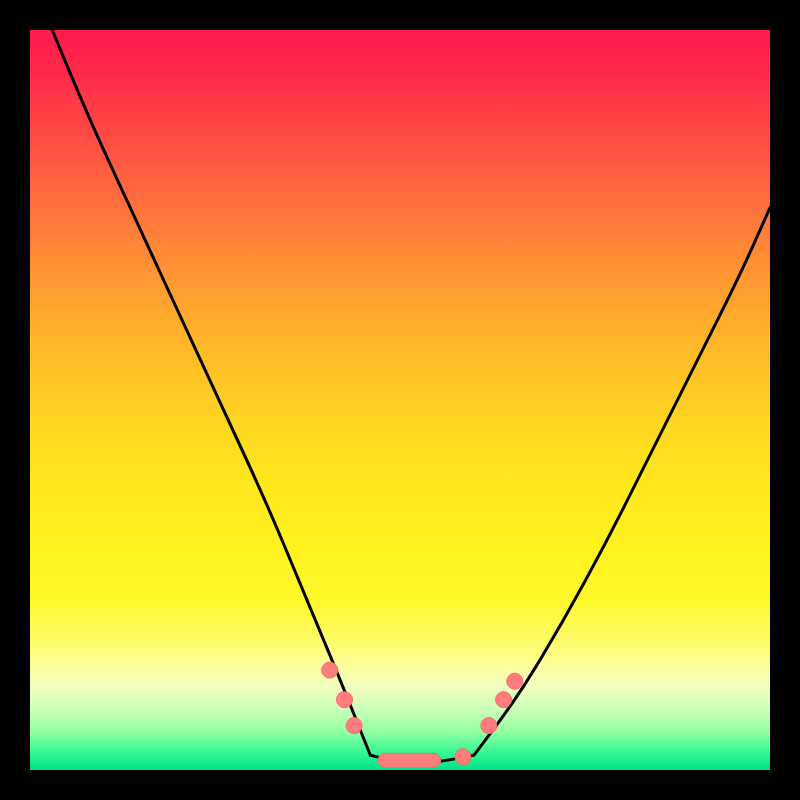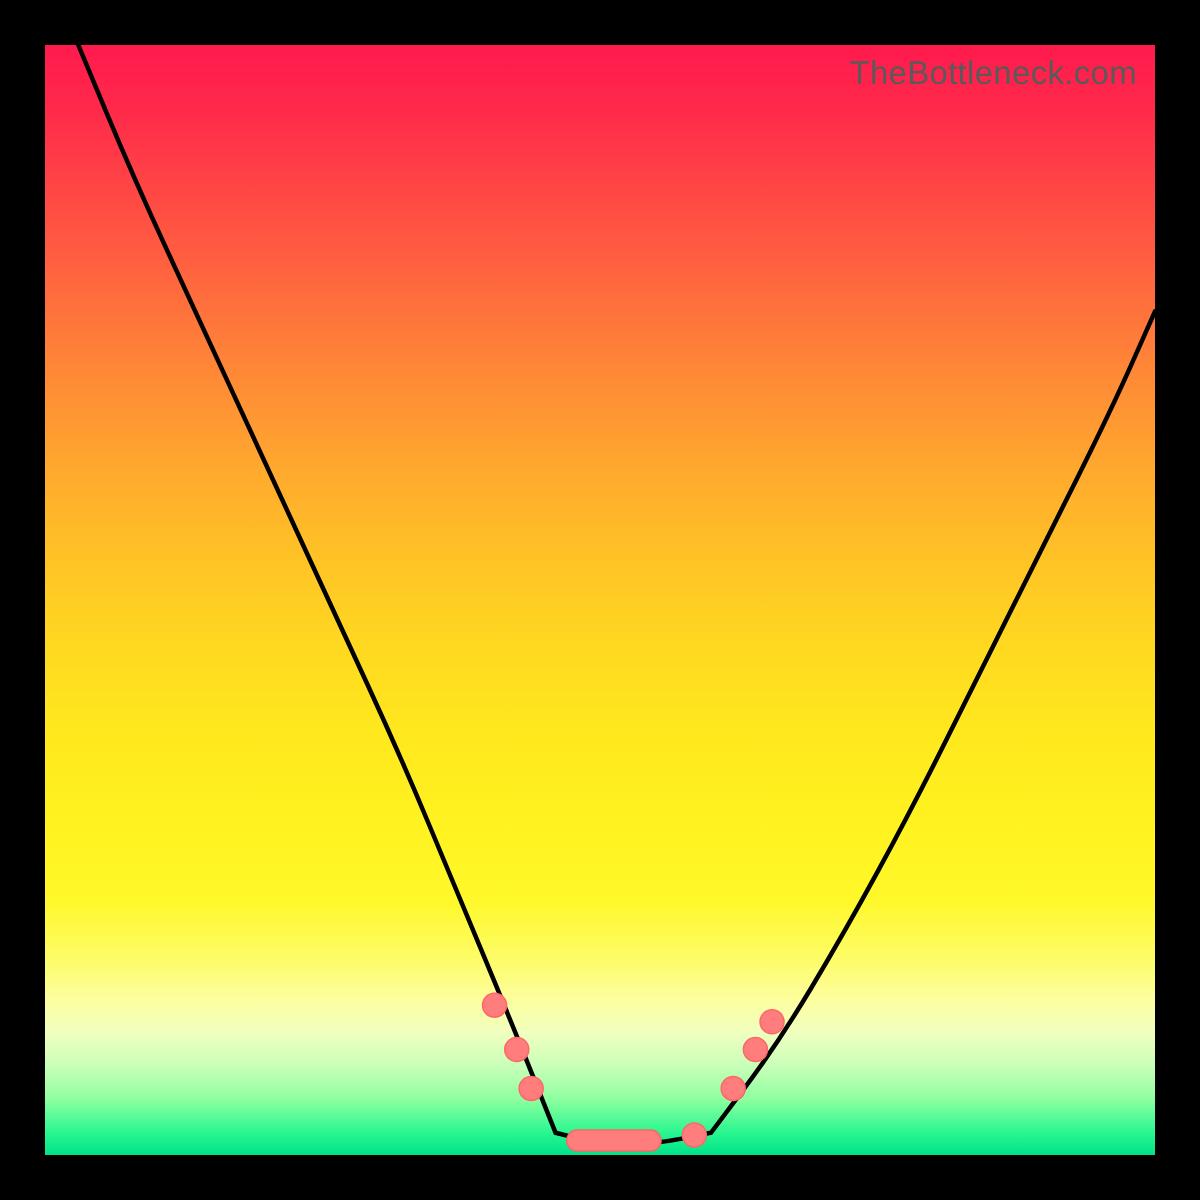--- a/index.html
+++ b/index.html
@@ -69,21 +69,20 @@
   .pip-bar {
     fill: #ff7d7d;
     stroke: #ff6666;
     stroke-width: 1;
   }
 </style>
 </head>
 <body>
 
 <div class="frame">
-  <div class="watermark">TheBottleneck.com</div>
 
   <svg class="curves" viewBox="0 0 740 740">
     <g>
         <path d="M 22.2 0.0 Q 22.2 0.0 40.7 44.4 Q 59.2 88.8 81.4 136.9 Q 103.6 185.0 125.8 233.1 Q 148.0 281.2 170.2 329.3 Q 192.4 377.4 214.6 425.5 Q 236.8 473.6 255.3 518.0 Q 273.8 562.4 292.3 606.8 Q 310.8 651.2 325.6 688.2 Q 340.4 725.2 340.4 725.2 Q 340.4 725.2 355.2 728.9 Q 370.0 732.6 388.5 732.6 Q 407.0 732.6 425.5 728.9 Q 444.0 725.2 444.0 725.2 Q 444.0 725.2 466.2 695.6 Q 488.4 666.0 510.6 629.0 Q 532.8 592.0 555.0 551.3 Q 577.2 510.6 599.4 466.2 Q 621.6 421.8 643.8 377.4 Q 666.0 333.0 688.2 288.6 Q 710.4 244.2 725.2 210.9 L 740.0 177.6" class="curve"></path>
       </g>
     <g>
         <circle cx="299.7" cy="640.1" r="8" class="pip"></circle>
         <circle cx="314.5" cy="669.7" r="8" class="pip"></circle>
         <circle cx="324.1" cy="695.6" r="8" class="pip"></circle>
         <rect x="347.8" y="723.4" width="62.9" height="14" rx="7" ry="7" class="pip-bar"></rect>

